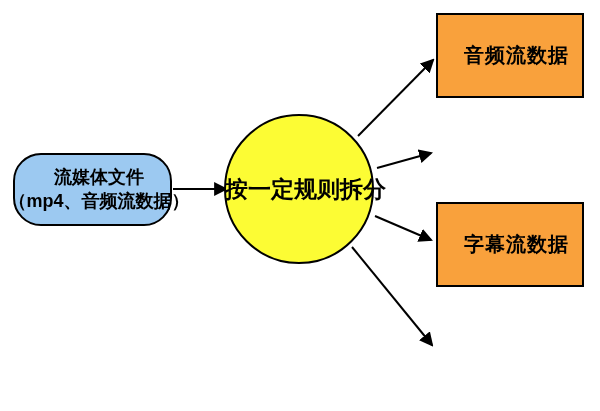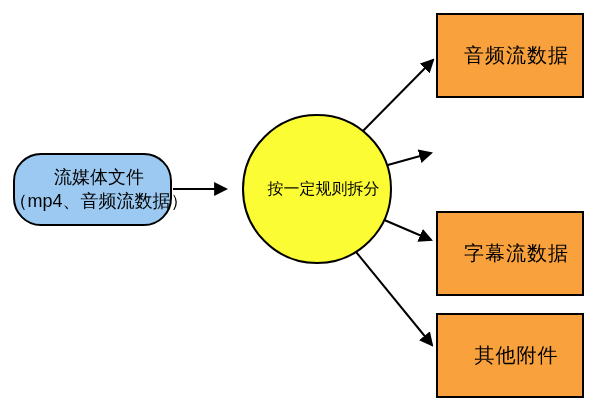--- a/index.html
+++ b/index.html
@@ -30,60 +30,60 @@
   }
   .arrow-head {
     fill: var(--stroke, #000000);
   }
   .node {
     position: absolute;
     box-sizing: border-box;
     display: flex;
     align-items: center;
     justify-content: center;
-    font-weight: normal;
+    font-weight: bold;
     color: var(--text, #000000);
     white-space: nowrap;
     padding-left: 13px;
   }
   .node-source {
     left: 13px;
     top: 153px;
     width: 159px;
     height: 73px;
     background: var(--source-fill, #9CC9F1);
     border: 2.5px solid var(--stroke, #000000);
     border-radius: 28px;
     font-size: 18px;
     line-height: 1.32;
     flex-direction: column;
   }
   .node-process {
-    left: 242px;
+    left: 224px;
     top: 114px;
     width: 150px;
     height: 150px;
     background: var(--process-fill, #FCFC34);
     border: 2.5px solid var(--stroke, #000000);
     border-radius: 50%;
-    font-size: 16px;
+    font-size: 23px;
     letter-spacing: 0px;
   }
   .node-output {
     left: 436px;
     width: 148px;
     height: 85px;
     background: var(--output-fill, #F9A13C);
     border: 2.5px solid var(--stroke, #000000);
     font-size: 20px;
     letter-spacing: 1px;
   }
   .node-output-0 { top: 13px; }
   .node-output-1 { top: 111px; }
-  .node-output-2 { top: 211px; }
+  .node-output-2 { top: 202px; }
   .node-output-3 { top: 313px; }
 </style>
 </head>
 <body>
 
 <div class="canvas">
 
   <svg class="arrow-layer" viewBox="0 0 600 411" xmlns="http://www.w3.org/2000/svg">
     <defs>
       <marker id="ah" viewBox="0 0 10 10" refX="8.5" refY="5" markerWidth="7" markerHeight="7" orient="auto">
@@ -108,17 +108,14 @@
 
   <div class="node node-output node-output-0">
     <span>音频流数据</span>
   </div>
 
 
   <div class="node node-output node-output-2">
     <span>字幕流数据</span>
   </div>
 
-  <div class="node node-output node-output-3">
-    <span>其他附件</span>
-  </div>
 
 </div>
 
 </body></html>

